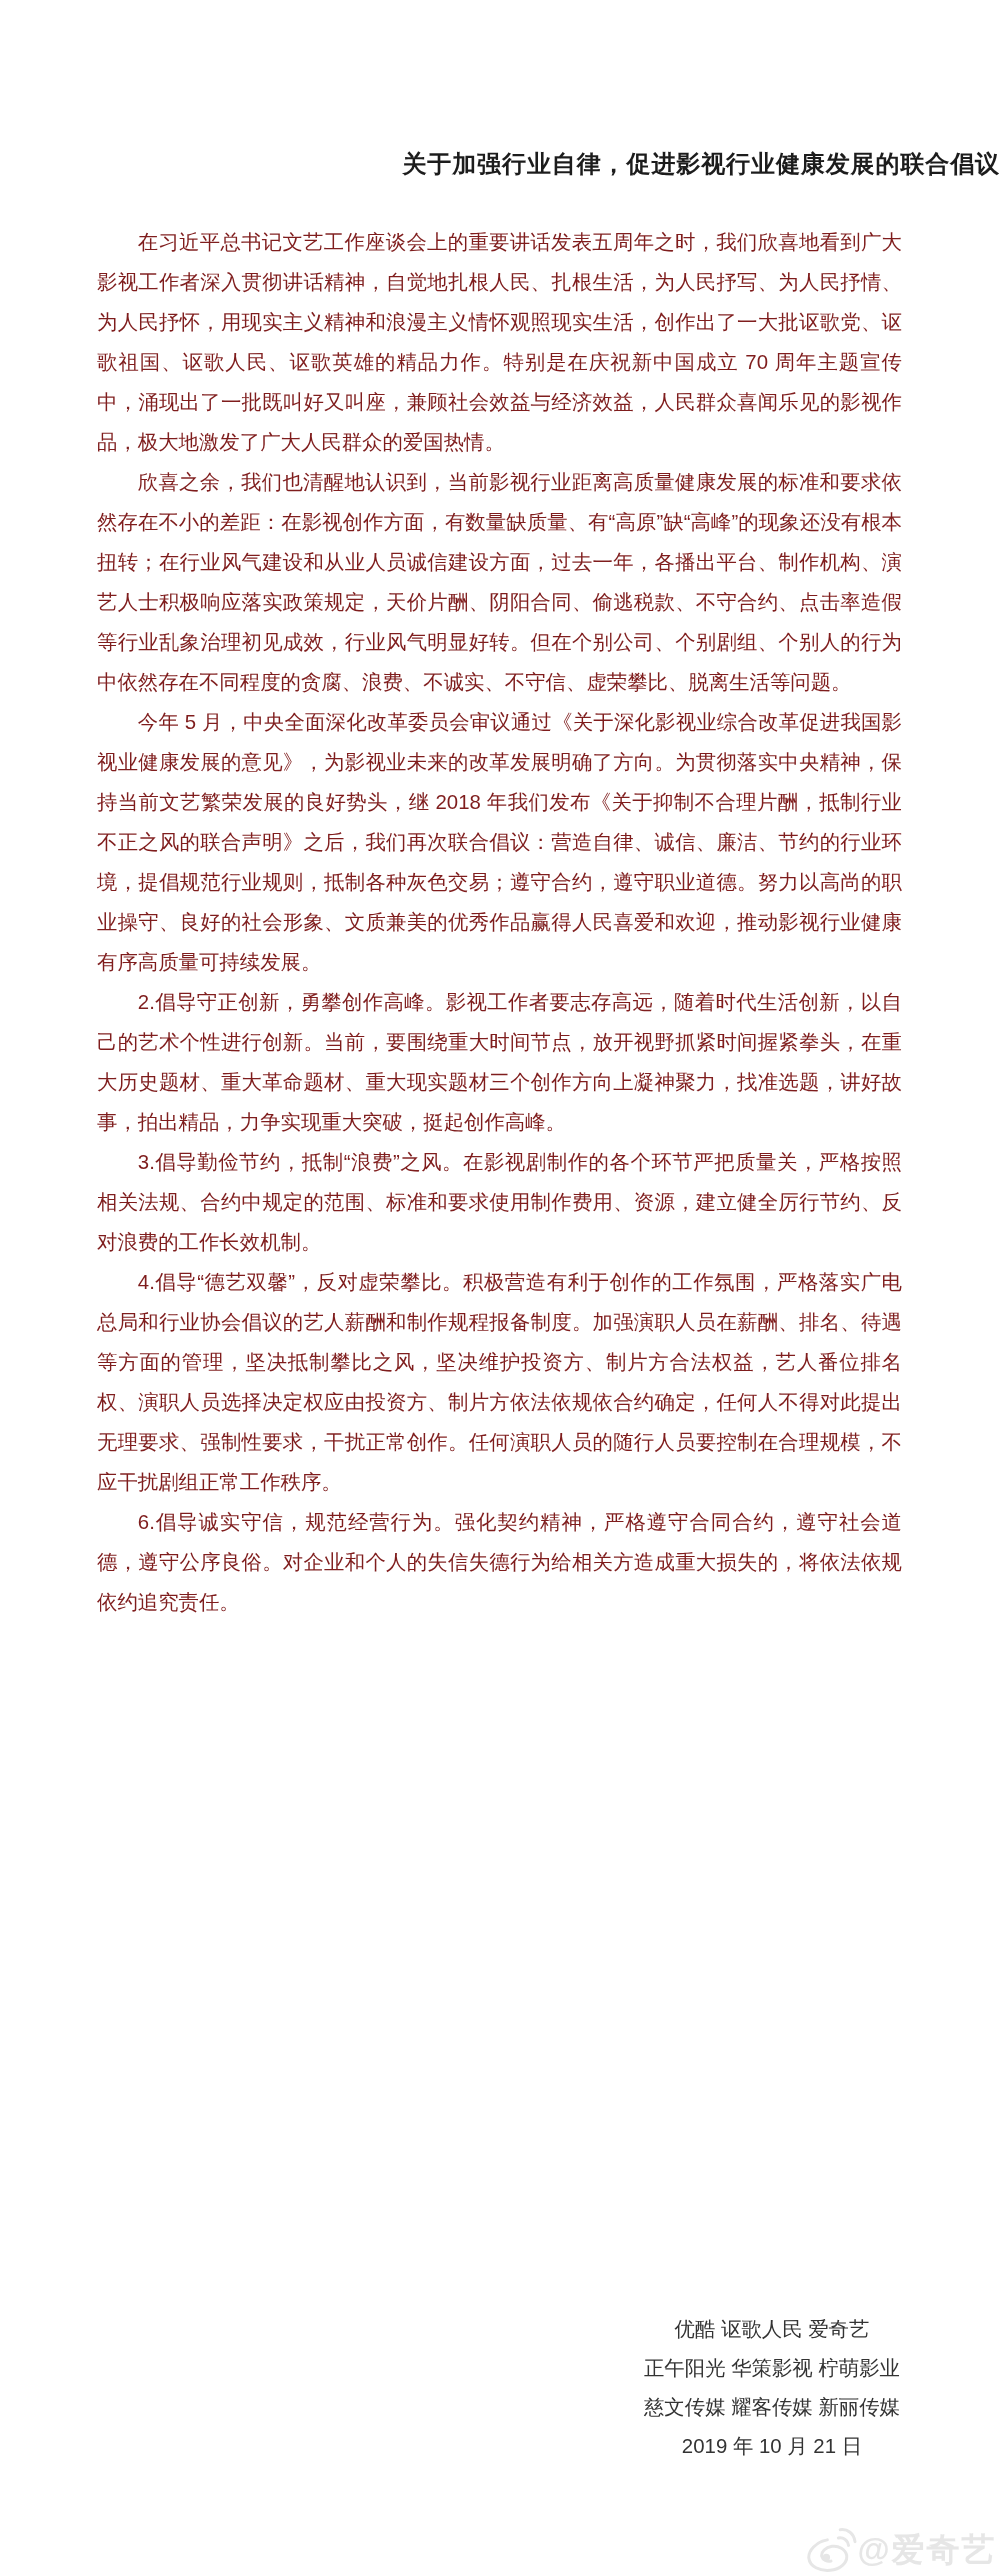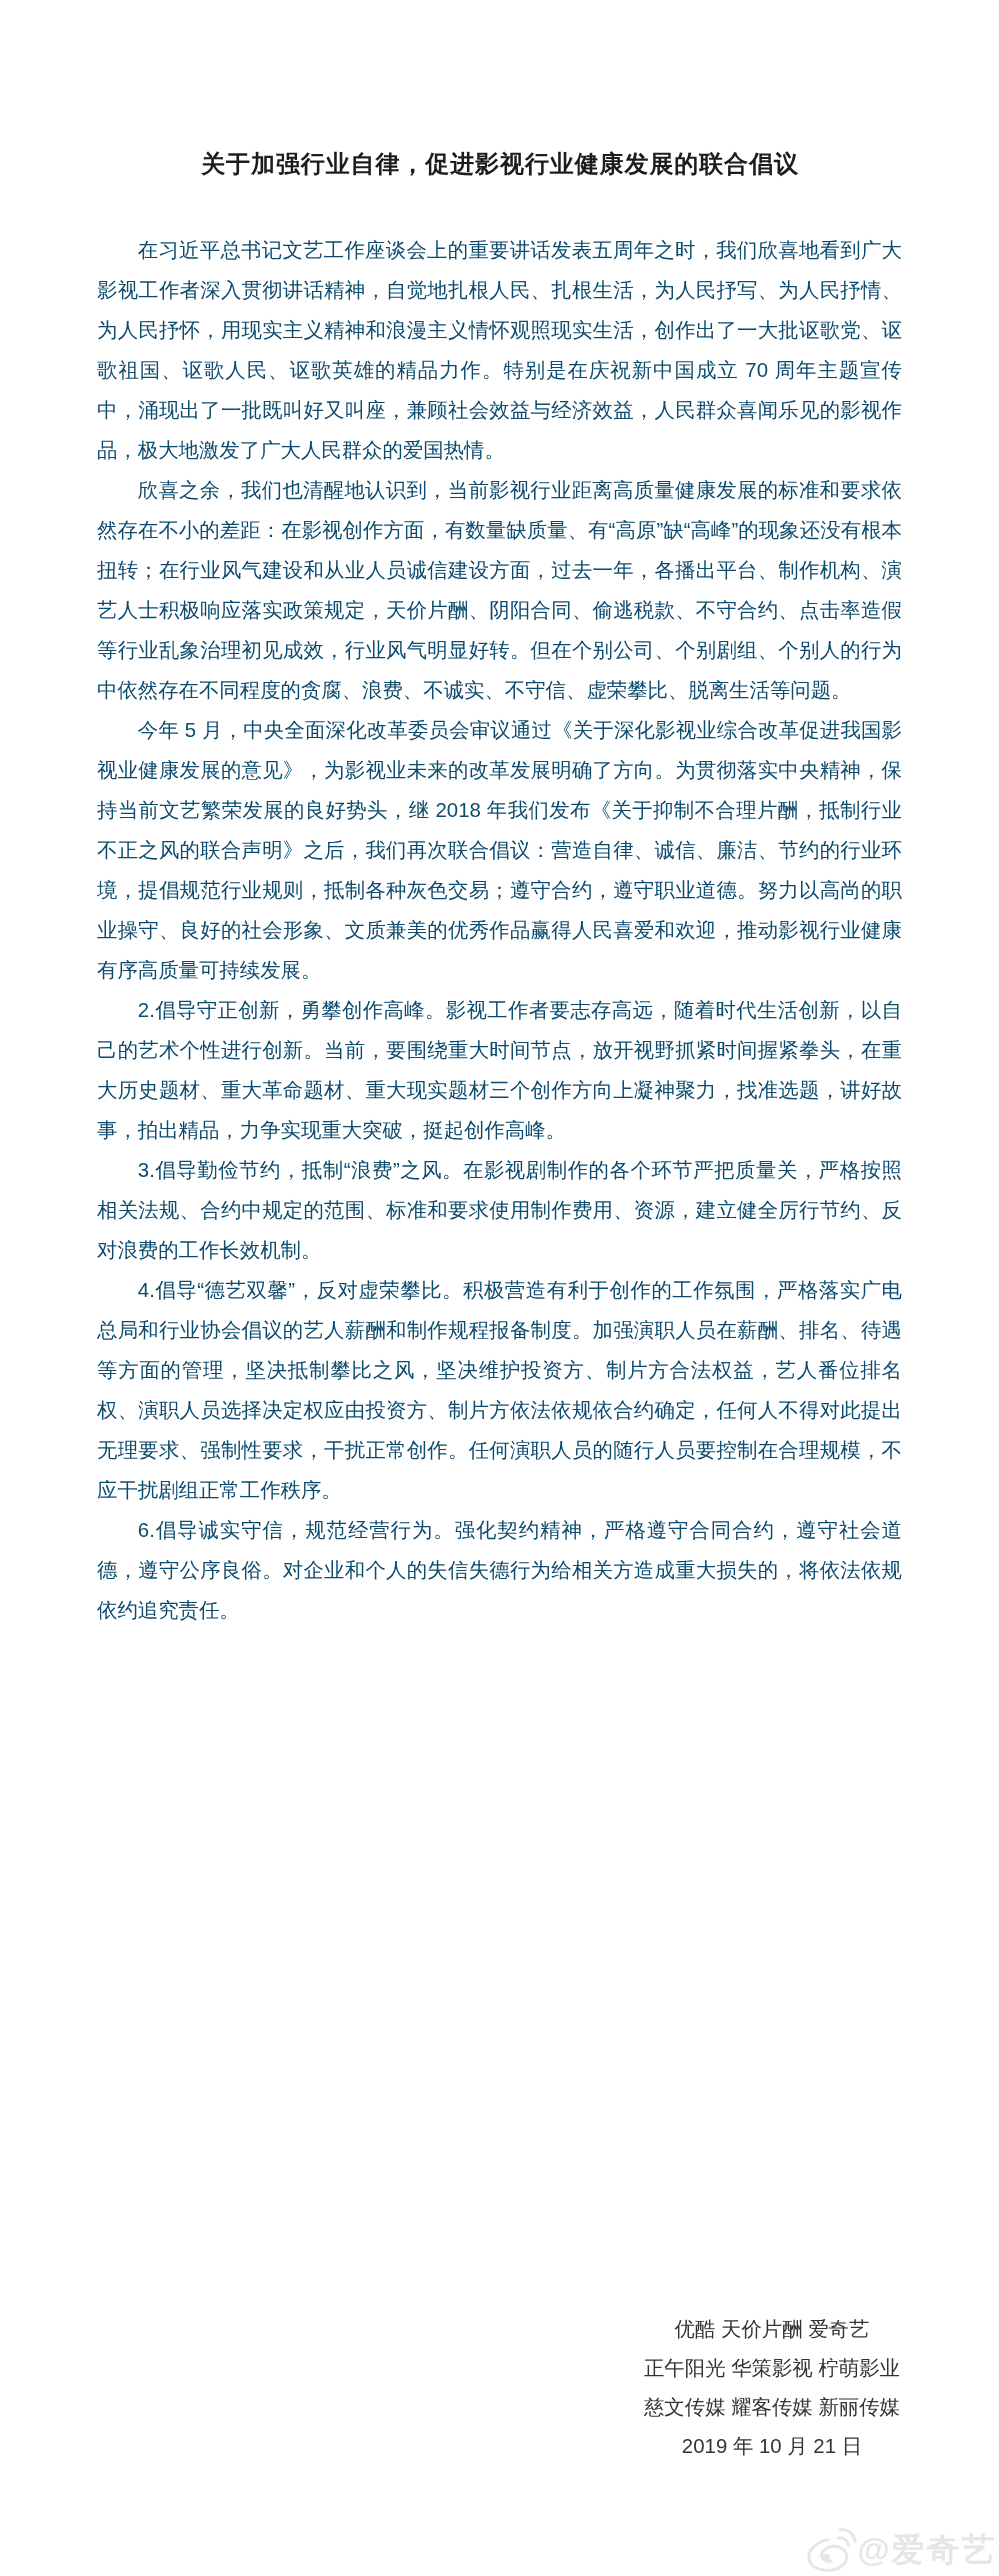--- a/index.html
+++ b/index.html
@@ -10,34 +10,34 @@
     position: relative;
     overflow: hidden;
     font-family: "Liberation Sans", "DejaVu Sans", sans-serif;
   }
   .doc-title {
     position: absolute;
     top: 148px;
     left: 0;
     width: 100%;
     margin: 0;
-    text-align: center;
+    text-align: right;
     font-size: 24px;
     font-weight: 700;
     color: #1c1c1c;
     letter-spacing: 0.9px;
   }
   .doc-body {
     position: absolute;
-    top: 230px;
+    top: 222px;
     left: 97px;
     width: 805px;
     font-size: 20.4px;
     line-height: 40px;
-    color: #0c4a6e;
+    color: #7f1d1d;
     text-align: justify;
   }
   .doc-body p {
     margin: 0;
     text-indent: 2em;
   }
   .signature-block {
     position: absolute;
     top: 2310px;
     right: 100px;
@@ -72,21 +72,21 @@
   <p>在习近平总书记文艺工作座谈会上的重要讲话发表五周年之时，我们欣喜地看到广大影视工作者深入贯彻讲话精神，自觉地扎根人民、扎根生活，为人民抒写、为人民抒情、为人民抒怀，用现实主义精神和浪漫主义情怀观照现实生活，创作出了一大批讴歌党、讴歌祖国、讴歌人民、讴歌英雄的精品力作。特别是在庆祝新中国成立 70 周年主题宣传中，涌现出了一批既叫好又叫座，兼顾社会效益与经济效益，人民群众喜闻乐见的影视作品，极大地激发了广大人民群众的爱国热情。</p>
   <p>欣喜之余，我们也清醒地认识到，当前影视行业距离高质量健康发展的标准和要求依然存在不小的差距：在影视创作方面，有数量缺质量、有“高原”缺“高峰”的现象还没有根本扭转；在行业风气建设和从业人员诚信建设方面，过去一年，各播出平台、制作机构、演艺人士积极响应落实政策规定，天价片酬、阴阳合同、偷逃税款、不守合约、点击率造假等行业乱象治理初见成效，行业风气明显好转。但在个别公司、个别剧组、个别人的行为中依然存在不同程度的贪腐、浪费、不诚实、不守信、虚荣攀比、脱离生活等问题。</p>
   <p>今年 5 月，中央全面深化改革委员会审议通过《关于深化影视业综合改革促进我国影视业健康发展的意见》，为影视业未来的改革发展明确了方向。为贯彻落实中央精神，保持当前文艺繁荣发展的良好势头，继 2018 年我们发布《关于抑制不合理片酬，抵制行业不正之风的联合声明》之后，我们再次联合倡议：营造自律、诚信、廉洁、节约的行业环境，提倡规范行业规则，抵制各种灰色交易；遵守合约，遵守职业道德。努力以高尚的职业操守、良好的社会形象、文质兼美的优秀作品赢得人民喜爱和欢迎，推动影视行业健康有序高质量可持续发展。</p>
   <p>2.倡导守正创新，勇攀创作高峰。影视工作者要志存高远，随着时代生活创新，以自己的艺术个性进行创新。当前，要围绕重大时间节点，放开视野抓紧时间握紧拳头，在重大历史题材、重大革命题材、重大现实题材三个创作方向上凝神聚力，找准选题，讲好故事，拍出精品，力争实现重大突破，挺起创作高峰。</p>
   <p>3.倡导勤俭节约，抵制“浪费”之风。在影视剧制作的各个环节严把质量关，严格按照相关法规、合约中规定的范围、标准和要求使用制作费用、资源，建立健全厉行节约、反对浪费的工作长效机制。</p>
   <p>4.倡导“德艺双馨”，反对虚荣攀比。积极营造有利于创作的工作氛围，严格落实广电总局和行业协会倡议的艺人薪酬和制作规程报备制度。加强演职人员在薪酬、排名、待遇等方面的管理，坚决抵制攀比之风，坚决维护投资方、制片方合法权益，艺人番位排名权、演职人员选择决定权应由投资方、制片方依法依规依合约确定，任何人不得对此提出无理要求、强制性要求，干扰正常创作。任何演职人员的随行人员要控制在合理规模，不应干扰剧组正常工作秩序。</p>
   <p>6.倡导诚实守信，规范经营行为。强化契约精神，严格遵守合同合约，遵守社会道德，遵守公序良俗。对企业和个人的失信失德行为给相关方造成重大损失的，将依法依规依约追究责任。</p>
 </div>
 
 <div class="signature-block">
-  <div>优酷 天价片酬 爱奇艺</div>
+  <div>优酷 讴歌人民 爱奇艺</div>
   <div>正午阳光 华策影视 柠萌影业</div>
   <div>慈文传媒 耀客传媒 新丽传媒</div>
   <div>2019 年 10 月 21 日</div>
 </div>
 
 <div class="watermark">
   <span class="weibo-icon">
     <svg width="52" height="48" viewBox="0 0 56 52" xmlns="http://www.w3.org/2000/svg">
       <g fill="none" stroke="#e6e6e6" stroke-width="3.2" stroke-linecap="round">
         <path d="M24 15 C12 17 3 27 4 35 C5 44 16 49 27 48 C38 47 46 40 45 32 C44 25 36 21 29 22 C22 23 17 28 18 33 C19 37 24 39 28 38"></path>

